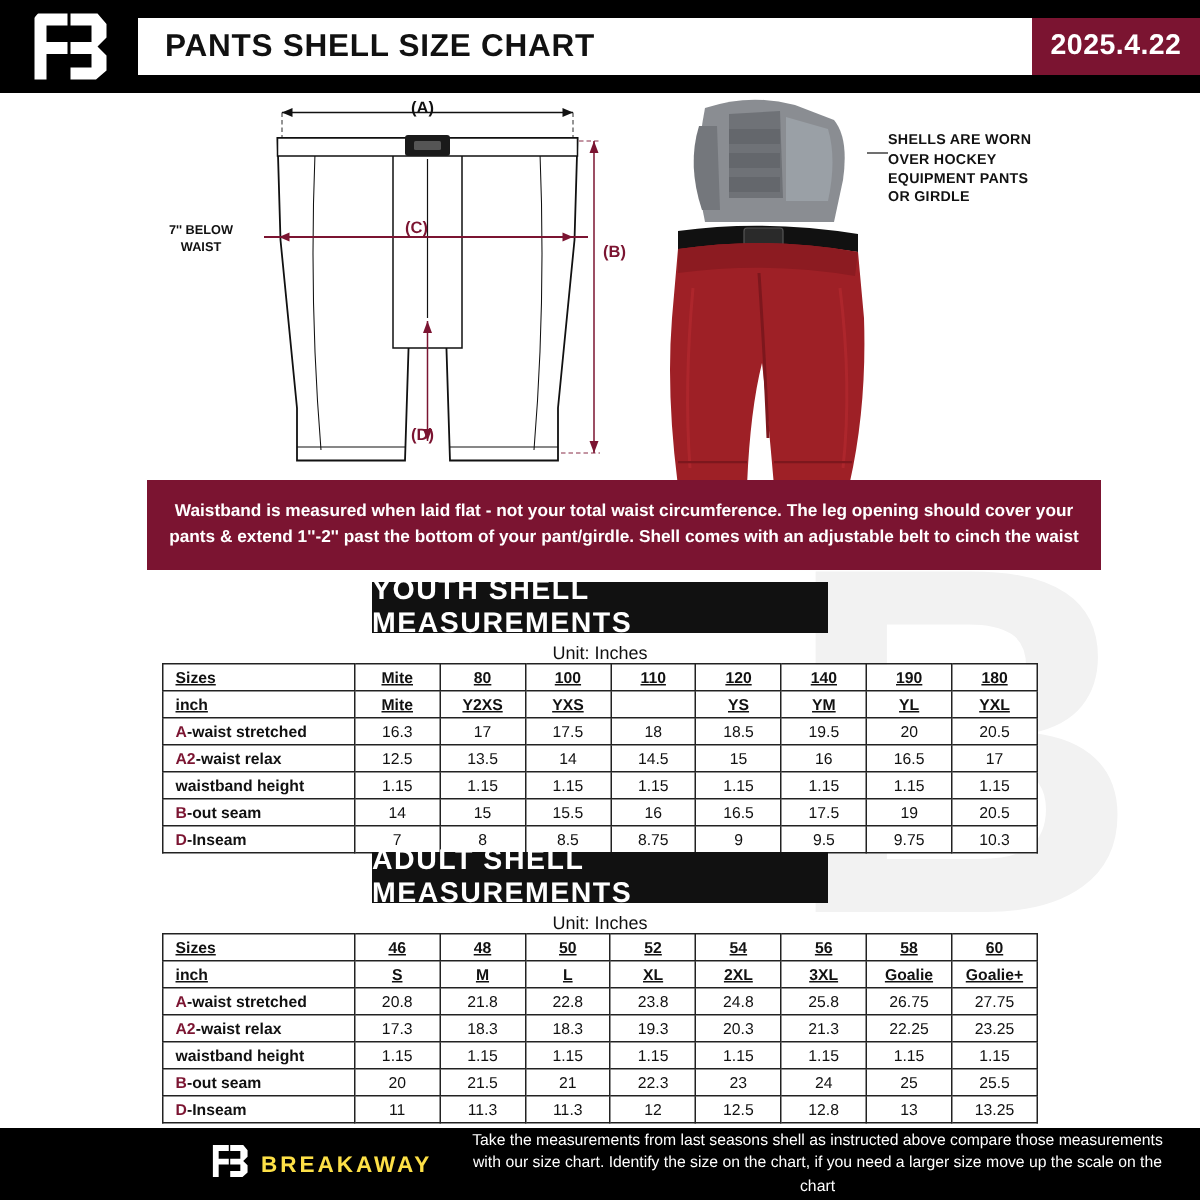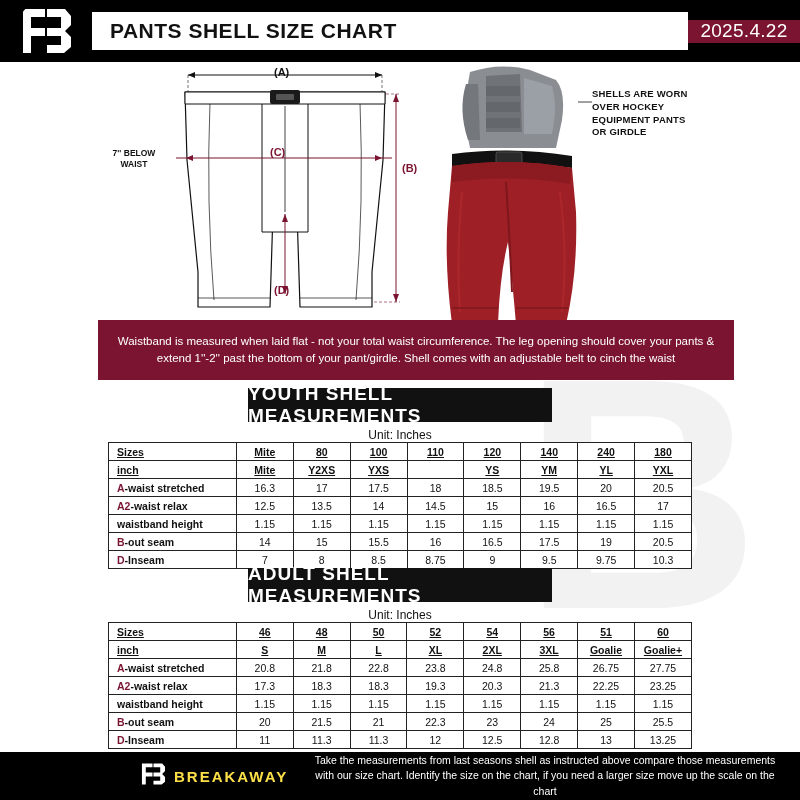--- a/index.html
+++ b/index.html
@@ -49,28 +49,28 @@
     box-sizing: border-box;
   }
   .title-box .title {
     font-size: 21px;
     font-weight: bold;
     letter-spacing: 0.5px;
     color: #111;
   }
   .date-box {
     background: #7b1431;
-    height: 23px;
+    height: 38px;
     width: 112px;
     display: flex;
     align-items: center;
     justify-content: center;
     color: #fff;
     font-size: 19px;
-    font-weight: normal;
+    font-weight: bold;
     letter-spacing: 0.3px;
   }
 
   
   .sheet {
     position: absolute;
     left: 0; top: 62px;
     width: 800px;
     height: 690px;
     background: #fff;
@@ -135,20 +135,21 @@
     background: #7b1431;
     color: #fff;
     display: flex;
     align-items: center;
     justify-content: center;
     text-align: center;
     font-size: 11.5px;
     line-height: 1.45;
     padding: 0 10px;
     box-sizing: border-box;
+    font-weight: bold;
   }
 
   
   .banner {
     position: absolute;
     background: #111;
     color: #fff;
     height: 34px;
     display: flex;
     align-items: center;
@@ -339,21 +340,21 @@
       </colgroup>
       <tbody>
           <tr class="head">
             <td class="rowhdr">Sizes</td>
             <td>Mite</td>
             <td>80</td>
             <td>100</td>
             <td>110</td>
             <td>120</td>
             <td>140</td>
-            <td>240</td>
+            <td>190</td>
             <td>180</td>
           </tr>
           <tr class="head">
             <td class="rowhdr">inch</td>
             <td>Mite</td>
             <td>Y2XS</td>
             <td>YXS</td>
             <td></td>
             <td>YS</td>
             <td>YM</td>
@@ -435,21 +436,21 @@
       </colgroup>
       <tbody>
           <tr class="head">
             <td class="rowhdr">Sizes</td>
             <td>46</td>
             <td>48</td>
             <td>50</td>
             <td>52</td>
             <td>54</td>
             <td>56</td>
-            <td>51</td>
+            <td>58</td>
             <td>60</td>
           </tr>
           <tr class="head">
             <td class="rowhdr">inch</td>
             <td>S</td>
             <td>M</td>
             <td>L</td>
             <td>XL</td>
             <td>2XL</td>
             <td>3XL</td>

